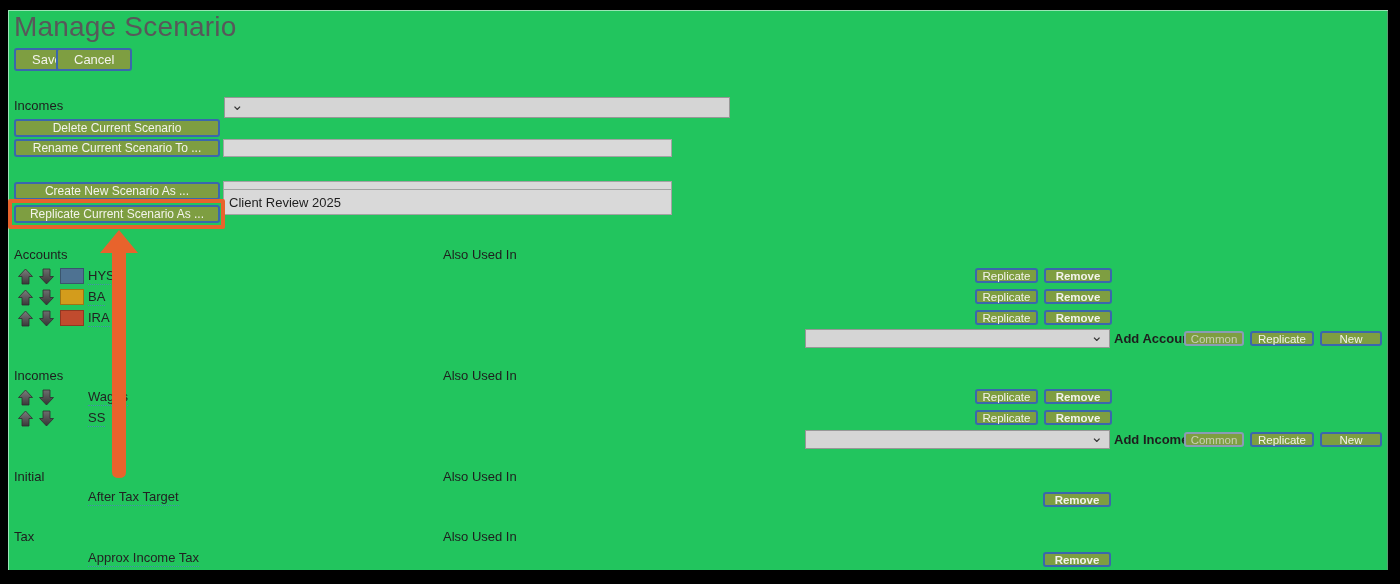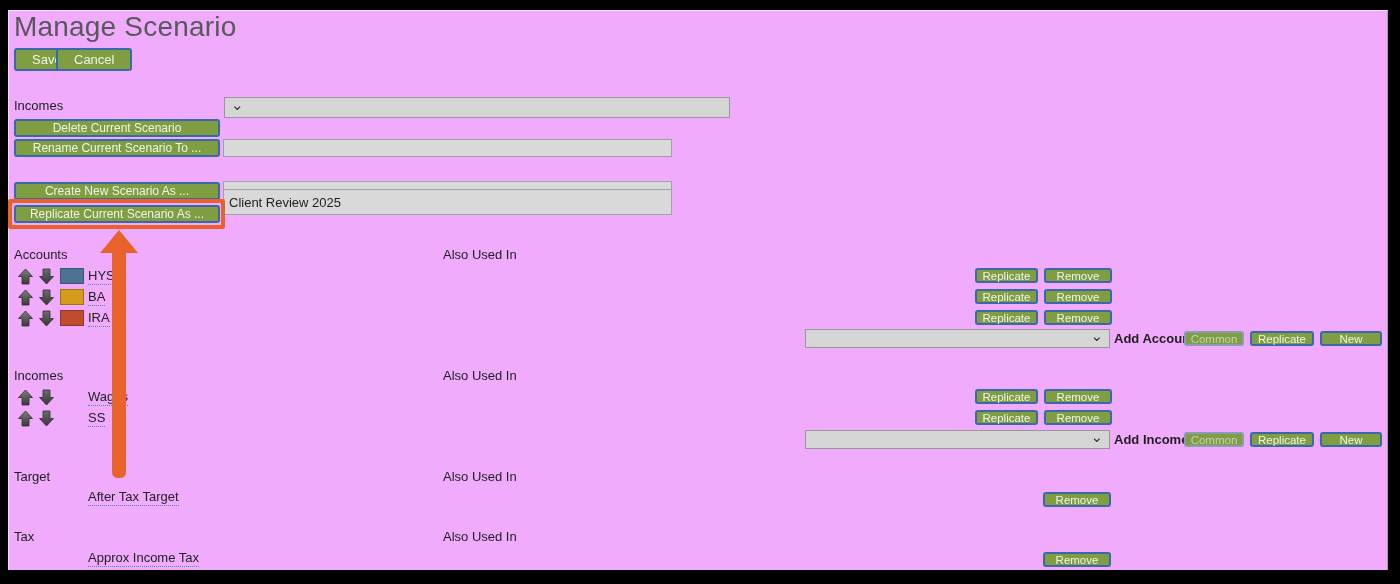--- a/index.html
+++ b/index.html
@@ -1,19 +1,19 @@
 <!DOCTYPE html>
 <html><head>
 <meta charset="utf-8">
 <style>
   * { margin:0; padding:0; box-sizing:border-box; }
   html,body { width:1400px; height:584px; background:#000; overflow:hidden;
               font-family:"Liberation Sans", sans-serif; }
   .page { position:absolute; left:8px; top:10px; width:1380px; height:560px;
-          background:#f0abfc;
+          background:#22c55e;
           box-shadow: inset 1px 1px 0 rgba(255,255,255,.55), inset -1px 0 0 rgba(130,130,130,.6); }
   .abs { position:absolute; }
 
   .page-title { left:6px; top:1px; font-size:28px; color:#58585a; letter-spacing:.2px; }
 
   .btn { display:inline-flex; align-items:center; justify-content:center;
          background:#7e9e41; border:2px solid #3a67ad; border-radius:3px;
          color:#f3f3ec; cursor:pointer; font-family:"Liberation Sans",sans-serif; }
   .btn-top { height:23px; font-size:13px; padding:0 16px; }
   .btn-wide { width:206px; height:18px; font-size:12px; }
@@ -32,21 +32,21 @@
             color:#1e1e1e; padding:0 5px; font-family:"Liberation Sans",sans-serif; }
 
   .link { font-size:13px; color:#222; text-decoration:none;
           border-bottom:1px dotted #4b8bb0; padding-bottom:1px; cursor:pointer; }
 
   .row { position:relative; height:17px; margin-bottom:4px; }
   .ri { position:absolute; top:0; }
   .swatch { width:24px; height:16px; border:1px solid rgba(0,0,0,.25); }
   .row-btns { position:absolute; top:0; display:flex; gap:6px; }
   .rb-replicate { width:63px; }
-  .rb-remove { width:68px; }
+  .rb-remove { width:68px;font-weight:bold; }
 
   .hl-box { left:0; top:189px; width:217px; height:30px;
             border:4px solid #e8632c; border-radius:2px; pointer-events:none; z-index:5; }
   .arrow-svg { left:92px; top:220px; pointer-events:none; z-index:5; }
 </style>
 </head>
 <body>
 
 <svg width="0" height="0" style="position:absolute">
   <defs>
@@ -180,21 +180,21 @@
 
   <div class="abs select" style="left:797px; top:420px; width:305px; height:19px;">
     <span></span>
     <span class="chevron">⌄</span>
   </div>
   <div class="abs label label-bold" style="left:1106px; top:422px;">Add Income</div>
   <button class="abs btn btn-sm btn-disabled" style="left:1176px; top:422px; width:60px;">Common</button>
   <button class="abs btn btn-sm" style="left:1242px; top:422px; width:64px;">Replicate</button>
   <button class="abs btn btn-sm" style="left:1312px; top:422px; width:62px;">New</button>
 
-  <div class="abs label" style="left:6px; top:459px;">Target</div>
+  <div class="abs label" style="left:6px; top:459px;">Initial</div>
   <div class="abs label" style="left:435px; top:459px;">Also Used In</div>
   <a class="abs link" style="left:80px; top:479px;">After Tax Target</a>
   <button class="abs btn btn-sm rb-remove" style="left:1035px; top:482px;">Remove</button>
 
   <div class="abs label" style="left:6px; top:519px;">Tax</div>
   <div class="abs label" style="left:435px; top:519px;">Also Used In</div>
   <a class="abs link" style="left:80px; top:540px;">Approx Income Tax</a>
   <button class="abs btn btn-sm rb-remove" style="left:1035px; top:542px;">Remove</button>
 
 </div>

